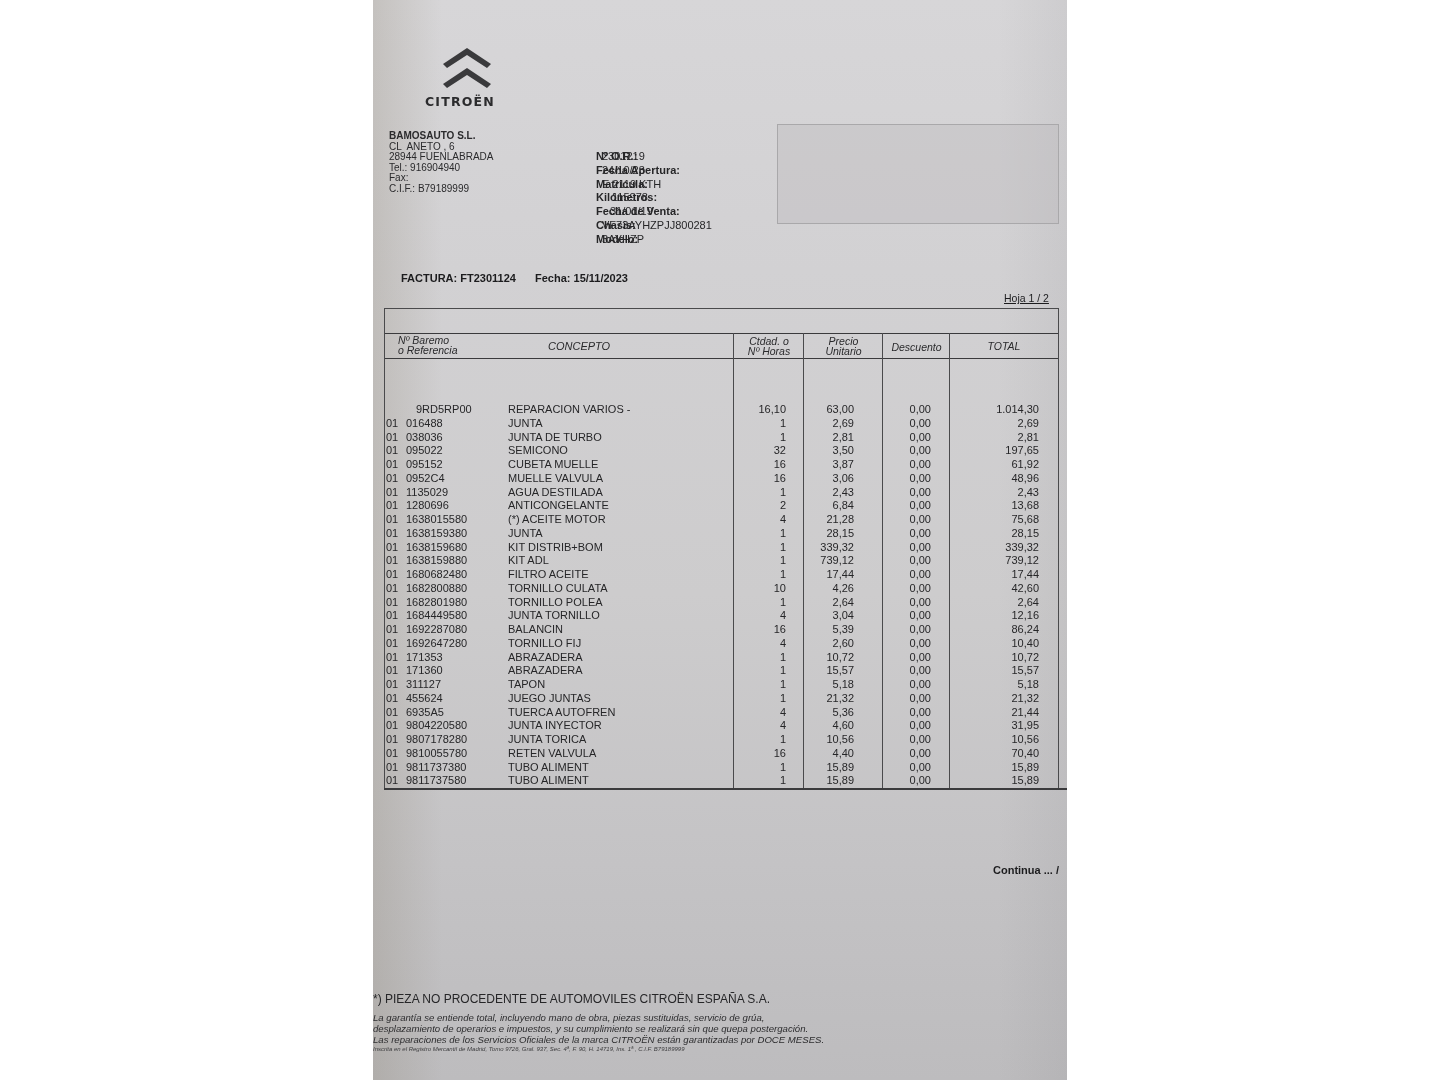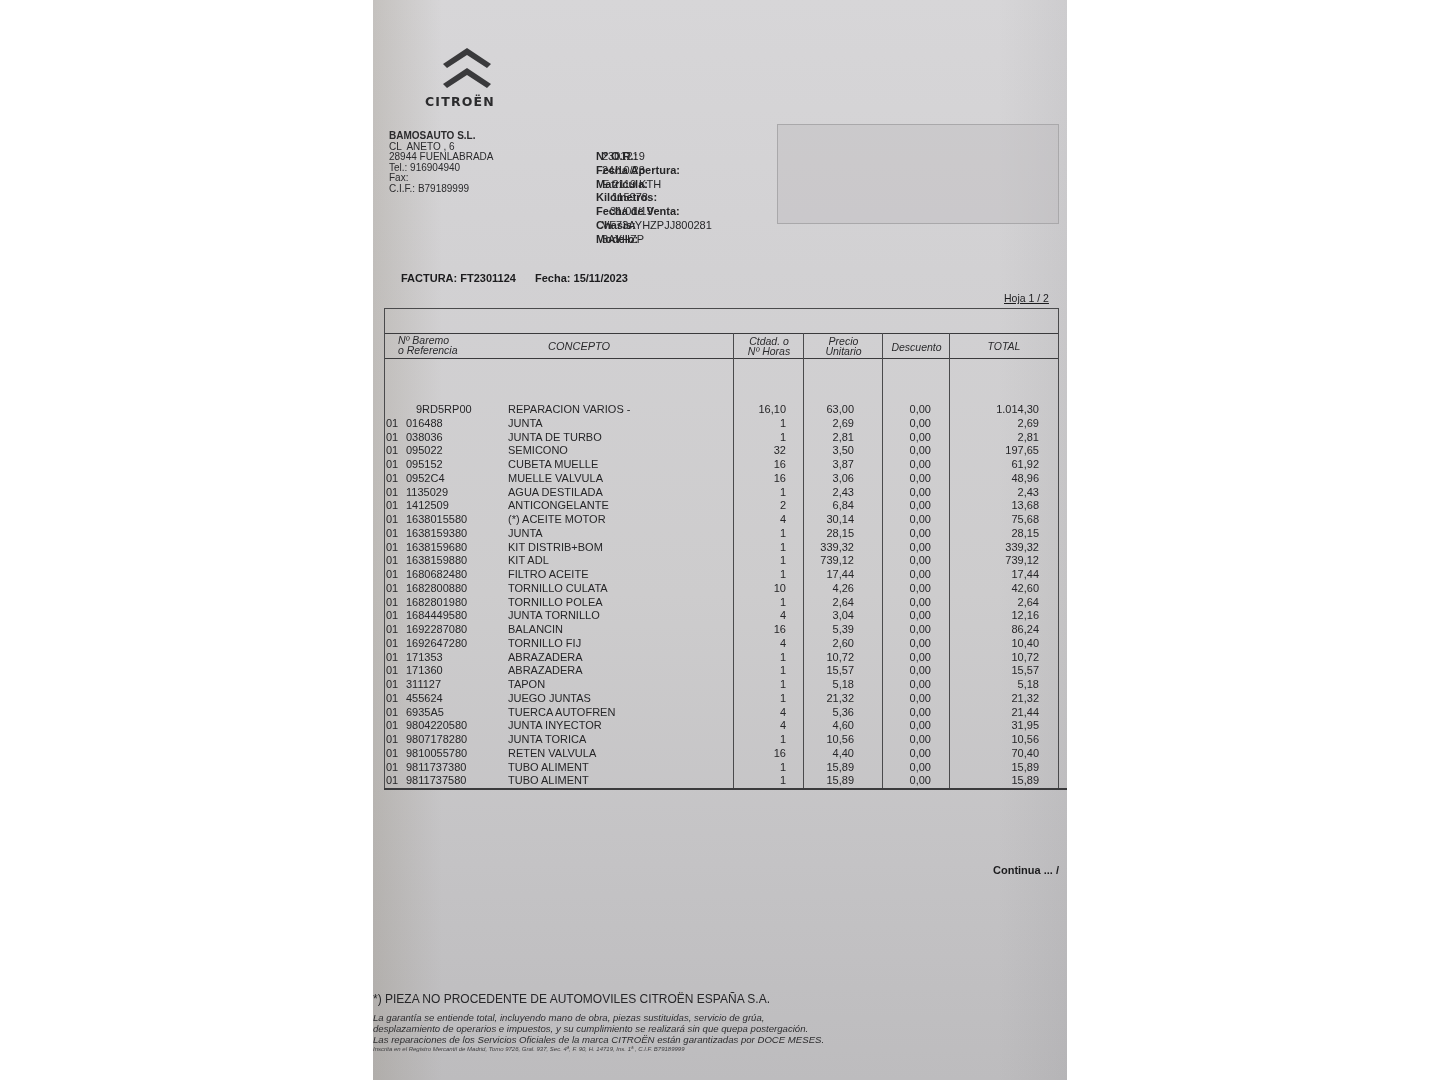--- a/index.html
+++ b/index.html
@@ -218,33 +218,33 @@
           <span class="c-pre">01</span>
           <span class="c-ref">1135029</span>
           <span class="c-con">AGUA DESTILADA</span>
           <span class="c-cant">1</span>
           <span class="c-precio">2,43</span>
           <span class="c-desc">0,00</span>
           <span class="c-total">2,43</span>
         </div>
         <div class="row">
           <span class="c-pre">01</span>
-          <span class="c-ref">1412509</span>
+          <span class="c-ref">1280696</span>
           <span class="c-con">ANTICONGELANTE</span>
           <span class="c-cant">2</span>
           <span class="c-precio">6,84</span>
           <span class="c-desc">0,00</span>
           <span class="c-total">13,68</span>
         </div>
         <div class="row">
           <span class="c-pre">01</span>
           <span class="c-ref">1638015580</span>
           <span class="c-con">(*) ACEITE MOTOR</span>
           <span class="c-cant">4</span>
-          <span class="c-precio">30,14</span>
+          <span class="c-precio">21,28</span>
           <span class="c-desc">0,00</span>
           <span class="c-total">75,68</span>
         </div>
         <div class="row">
           <span class="c-pre">01</span>
           <span class="c-ref">1638159380</span>
           <span class="c-con">JUNTA</span>
           <span class="c-cant">1</span>
           <span class="c-precio">28,15</span>
           <span class="c-desc">0,00</span>

